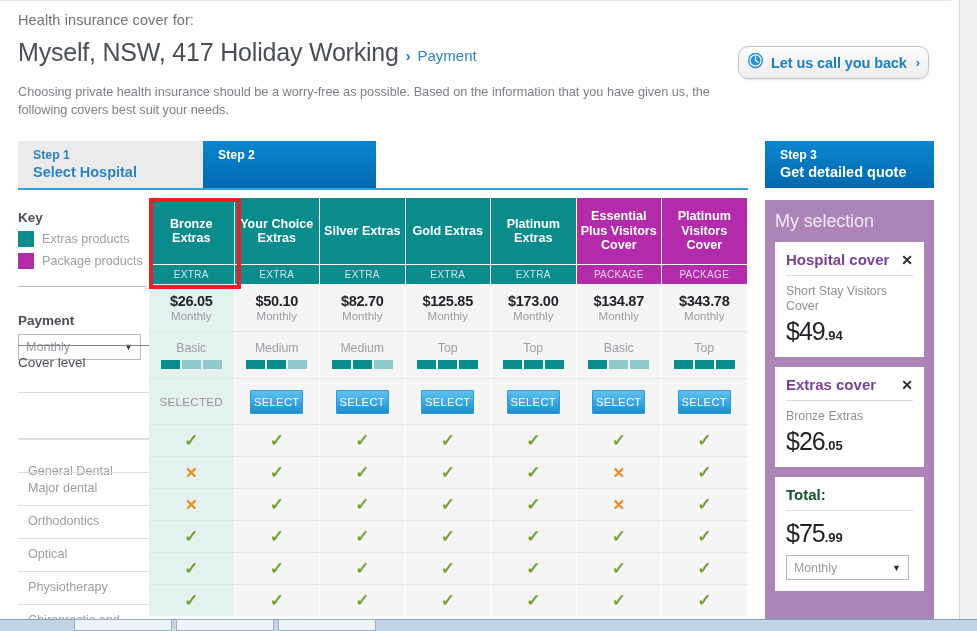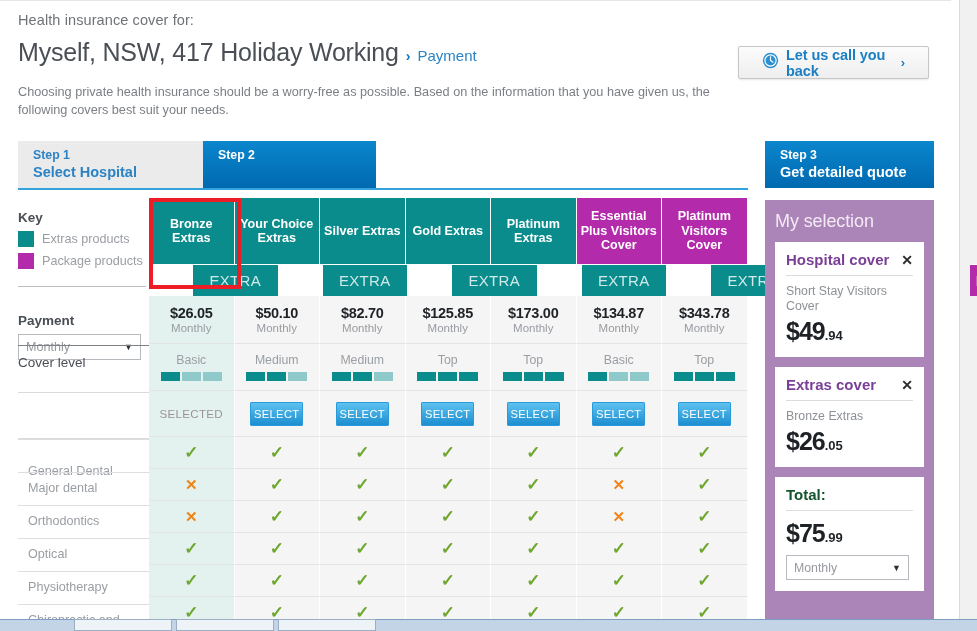--- a/index.html
+++ b/index.html
@@ -52,23 +52,23 @@
   .hdr-desc {
     margin-top: 16px; font-size: 12.7px; color: #7b7f85;
     line-height: 18px; max-width: 712px;
   }
 
   .callback-btn {
     position: absolute; left: 738px; top: 46px;
     width: 191px; height: 33px;
     background: linear-gradient(#fcfcfc, #eeeeee);
     border: 1px solid #c6c6c6;
-    border-radius: 2px;
+    border-radius: 10px;
     display: flex; align-items: center; gap: 7px;
-    padding: 0 23px;
+    padding: 0 8px;
     box-shadow: 0 1px 2px rgba(0,0,0,.10);
     cursor: pointer;
   }
   .callback-label {
     color: #1b7fc4; font-size: 14.5px; font-weight: 700; letter-spacing: -.1px;
   }
   .callback-chev { color: #1b7fc4; font-size: 13px; font-weight: 700; margin-left: auto; }
 
   
   .tabs { position: absolute; left: 18px; top: 141px; display: flex; }
@@ -138,24 +138,24 @@
   
   .hcell {
     height: 66px; background: #0a8c8c; color: #ffffff;
     display: flex; align-items: center; justify-content: center;
     text-align: center; font-size: 12.6px; font-weight: 700;
     line-height: 14.5px; padding: 0 4px;
     border-right: 1px solid #ffffff; cursor: pointer;
   }
   .hcell.pkg { background: #b32bab; }
   .tagcell {
-    height: 32px; background: #0a8c8c; color: #cfe9e9;
+    height: 20px; background: #0a8c8c; color: #cfe9e9;
     display: flex; align-items: center; justify-content: center;
-    font-size: 15px; letter-spacing: .3px;
-    border-right: 1px solid #ffffff; border-top: 1px solid #ffffff; margin-left: 44px;
+    font-size: 10px; letter-spacing: .3px;
+    border-right: 1px solid #ffffff; border-top: 1px solid #ffffff;
   }
   .tagcell.pkg { background: #b32bab; color: #edd3ec; }
 
   .sel-outline {
     position: absolute; left: 149px; top: 198px;
     width: 92px; height: 91px;
     border: 4px solid #ee1c25; pointer-events: none; z-index: 5;
   }
 
   
@@ -226,21 +226,21 @@
     background: #ffffff; margin-top: 10px; padding: 9px 11px 11px 11px;
   }
   .sb-card-head {
     display: flex; align-items: center; justify-content: space-between;
   }
   .sb-card-title { color: #7a3f96; font-size: 15px; font-weight: 700; }
   .sb-x { color: #2c2c2c; font-size: 14px; font-weight: 700; cursor: pointer; }
   .sb-rule { height: 1px; background: #dcdcdc; margin: 7px 0 8px 0; }
   .sb-sub { font-size: 12.3px; color: #8d9196; line-height: 15px; }
   .sb-amt { margin-top: 3px; color: #1e2226; }
-  .sb-amt .big { font-size: 25px; font-weight: 700; letter-spacing: -1px; }
+  .sb-amt .big { font-size: 25px; font-weight: 400; letter-spacing: -1px; }
   .sb-amt .cents { font-size: 13px; font-weight: 700; }
   .sb-total-title { color: #14532d; font-size: 15px; font-weight: 700; }
   .sb-sel {
     margin-top: 7px; width: 123px; height: 25px;
     border: 1px solid #b6b9bd; background: #ffffff;
     display: flex; align-items: center; padding: 0 7px;
     font-size: 12.3px; color: #96999e; cursor: pointer;
   }
 
   

